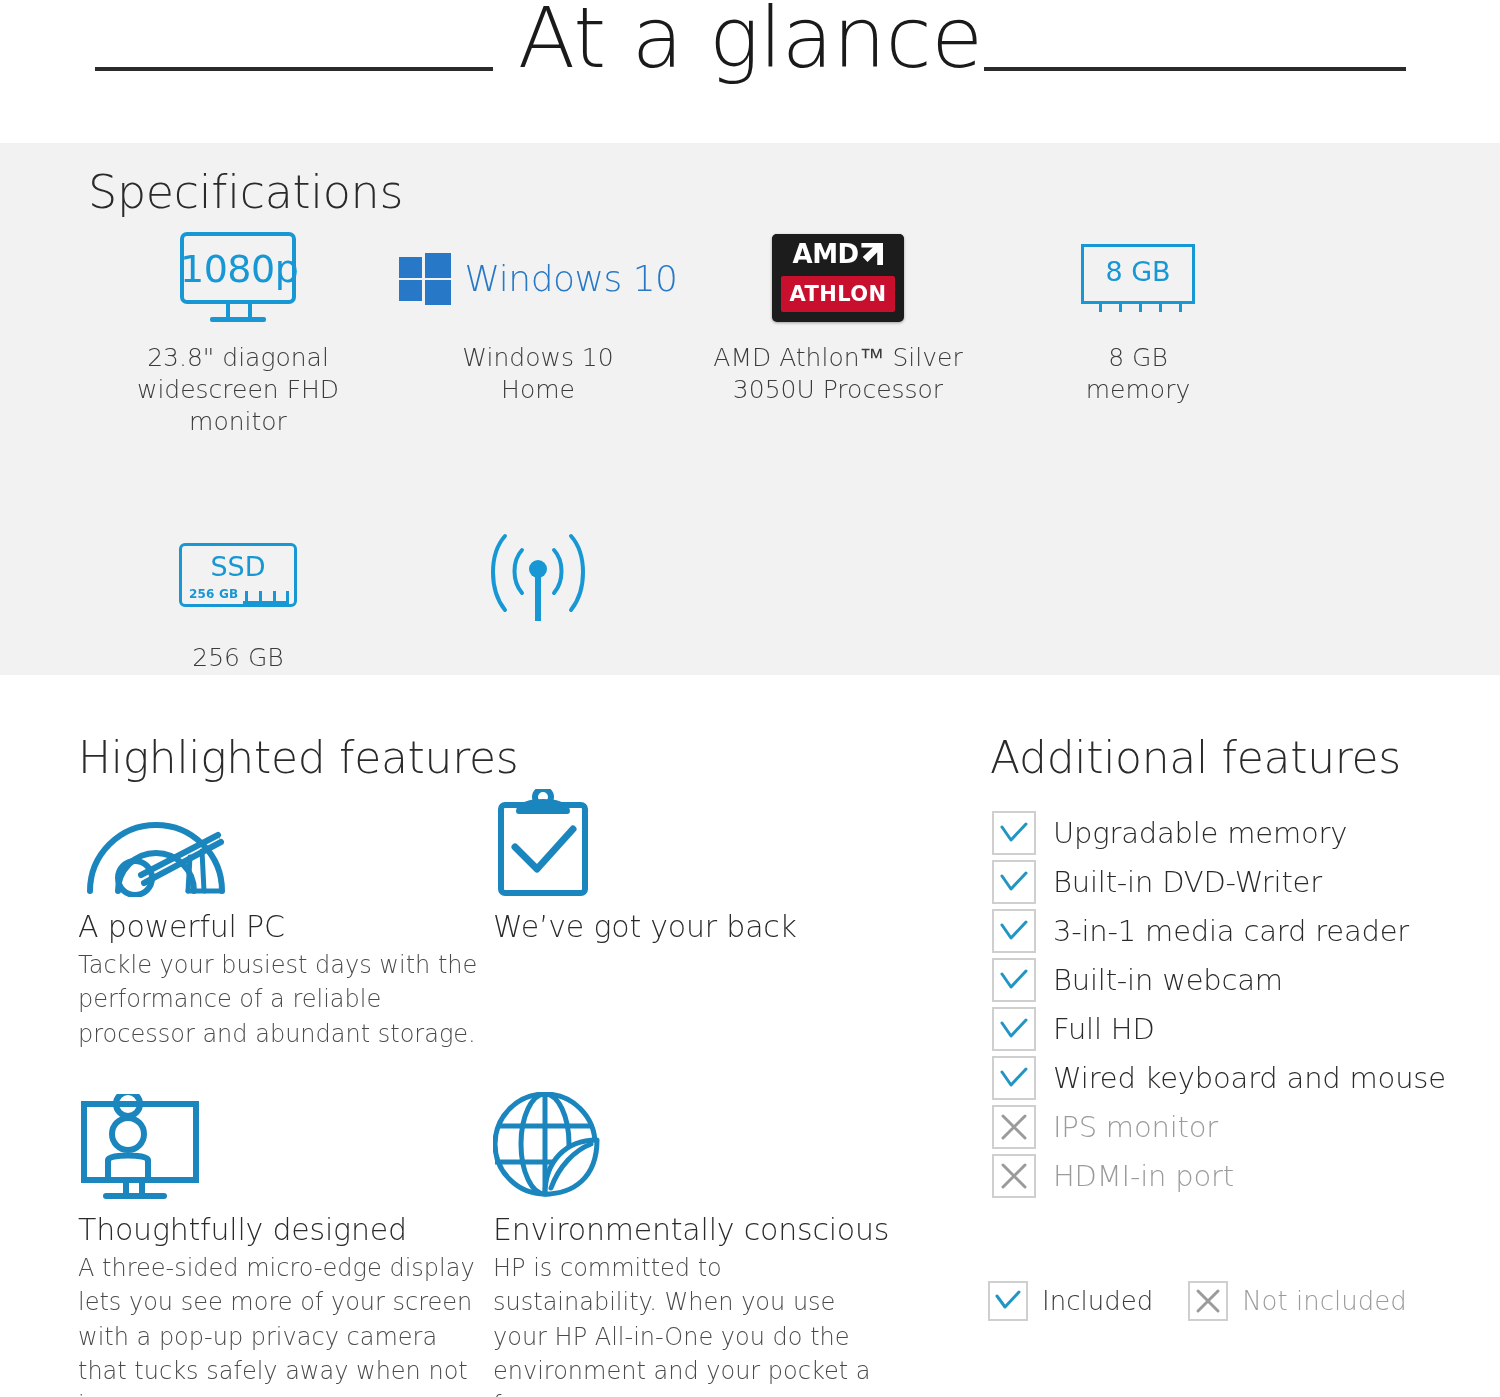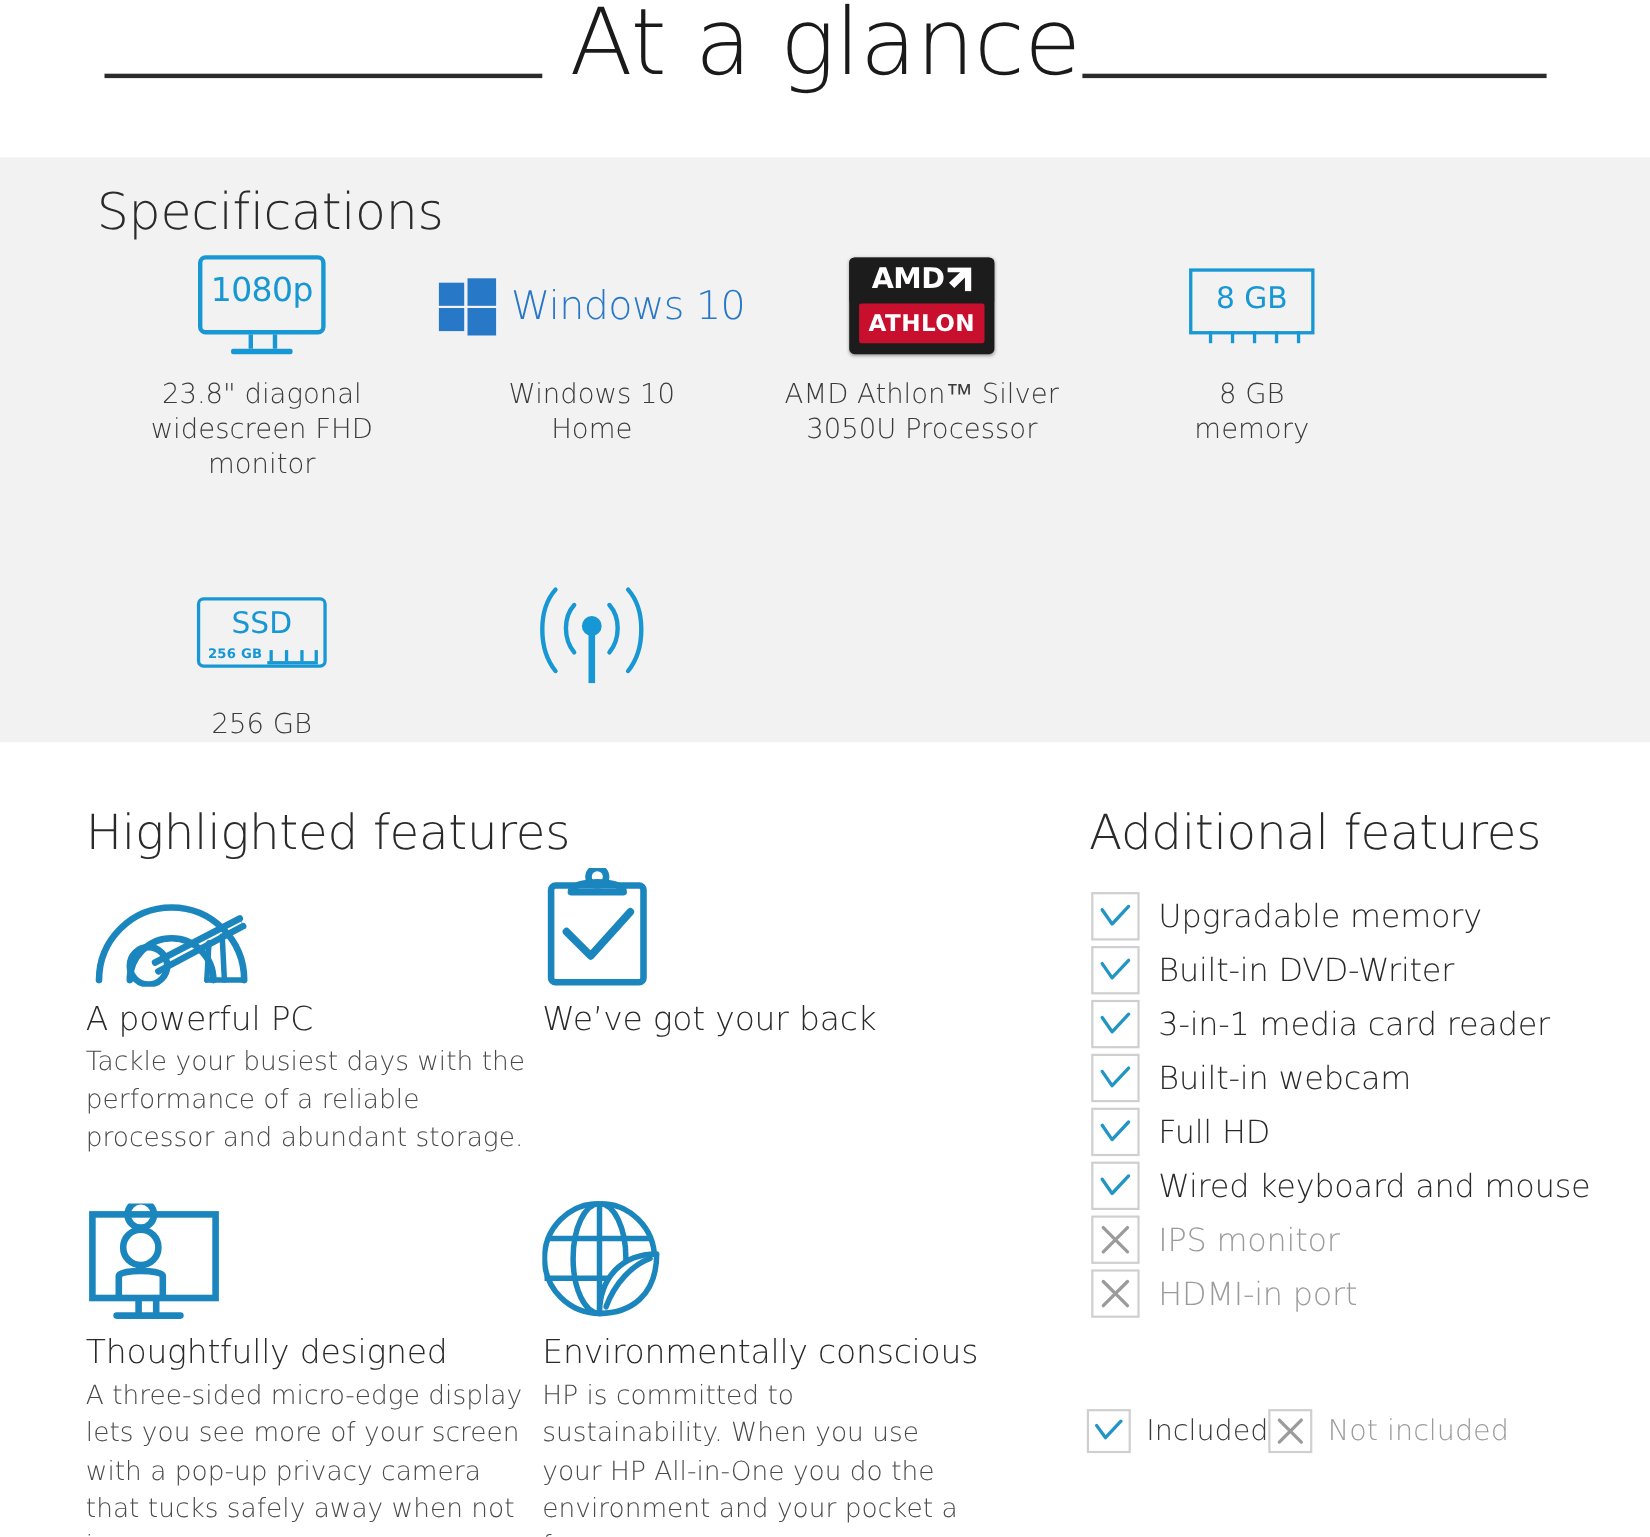--- a/index.html
+++ b/index.html
@@ -87,21 +87,21 @@
   .ic-monitor { position: relative; width: 124px; height: 92px; }
   .ic-monitor .screen {
     position: absolute; top: 0; left: 4px;
     width: 116px; height: 72px;
     border: 4px solid #1797d4;
     border-radius: 7px;
   }
   .ic-monitor .txt {
     position: absolute; top: 15px; left: 4px; width: 116px;
     text-align: center;
-    font-size: 30px; font-weight: 400; color: #1797d4;
+    font-size: 38px; font-weight: 400; color: #1797d4;
     letter-spacing: -0.5px;
   }
   .ic-monitor .neck-l, .ic-monitor .neck-r {
     position: absolute; top: 72px; width: 4px; height: 13px; background: #1797d4;
   }
   .ic-monitor .neck-l { left: 50px; }
   .ic-monitor .neck-r { left: 72px; }
   .ic-monitor .base {
     position: absolute; top: 85px; left: 34px;
     width: 56px; height: 5px; background: #1797d4; border-radius: 2px;
@@ -252,21 +252,21 @@
     font-size: 29px; font-weight: 300; color: #2a2a2a; letter-spacing: -0.2px;
   }
   .af-item.excluded .af-text { color: #9b9b9b; }
 
   .af-legend {
     position: absolute;
     top: 606px; left: 988px;
     display: flex; align-items: center;
   }
   .legend-entry { display: flex; align-items: center; }
-  .legend-entry + .legend-entry { }
+  .legend-entry + .legend-entry { margin-left: 35px; }
   .legend-box {
     width: 40px; height: 40px;
     border: 2px solid #cfcfcf;
     display: flex; align-items: center; justify-content: center;
     flex: none;
   }
   .legend-text {
     margin-left: 14px;
     font-size: 26px; font-weight: 300; color: #3a3a3a;
   }

